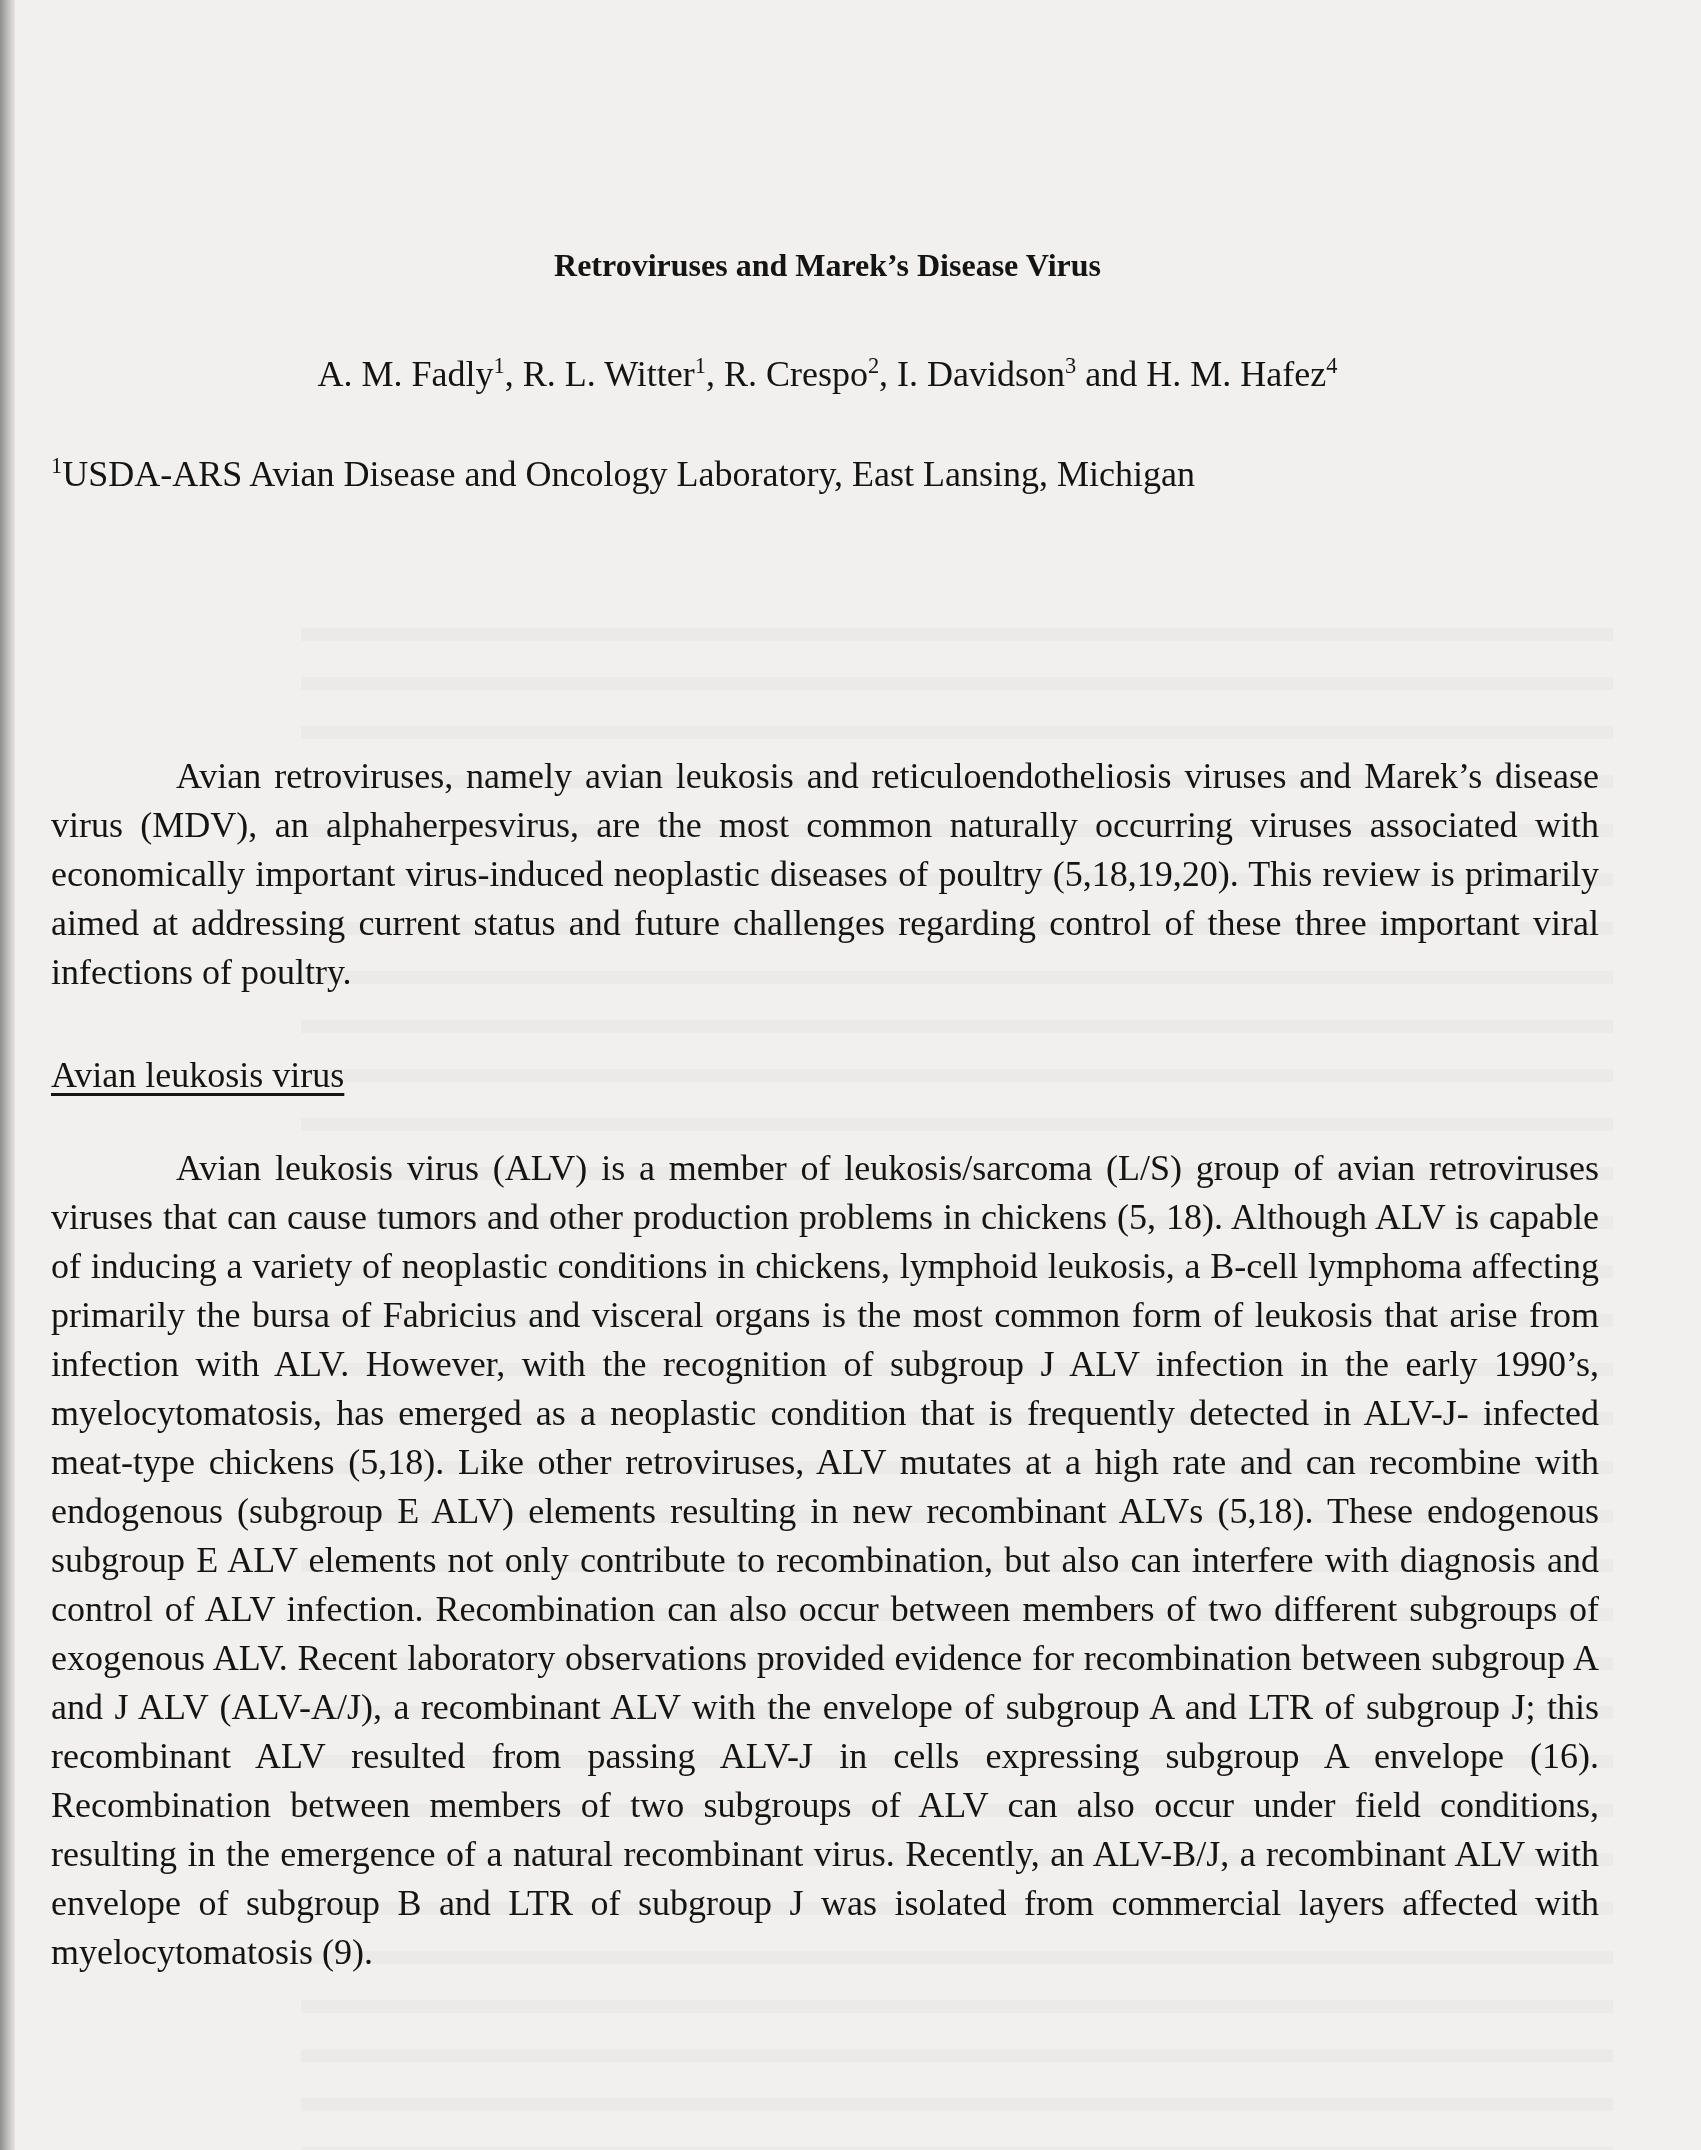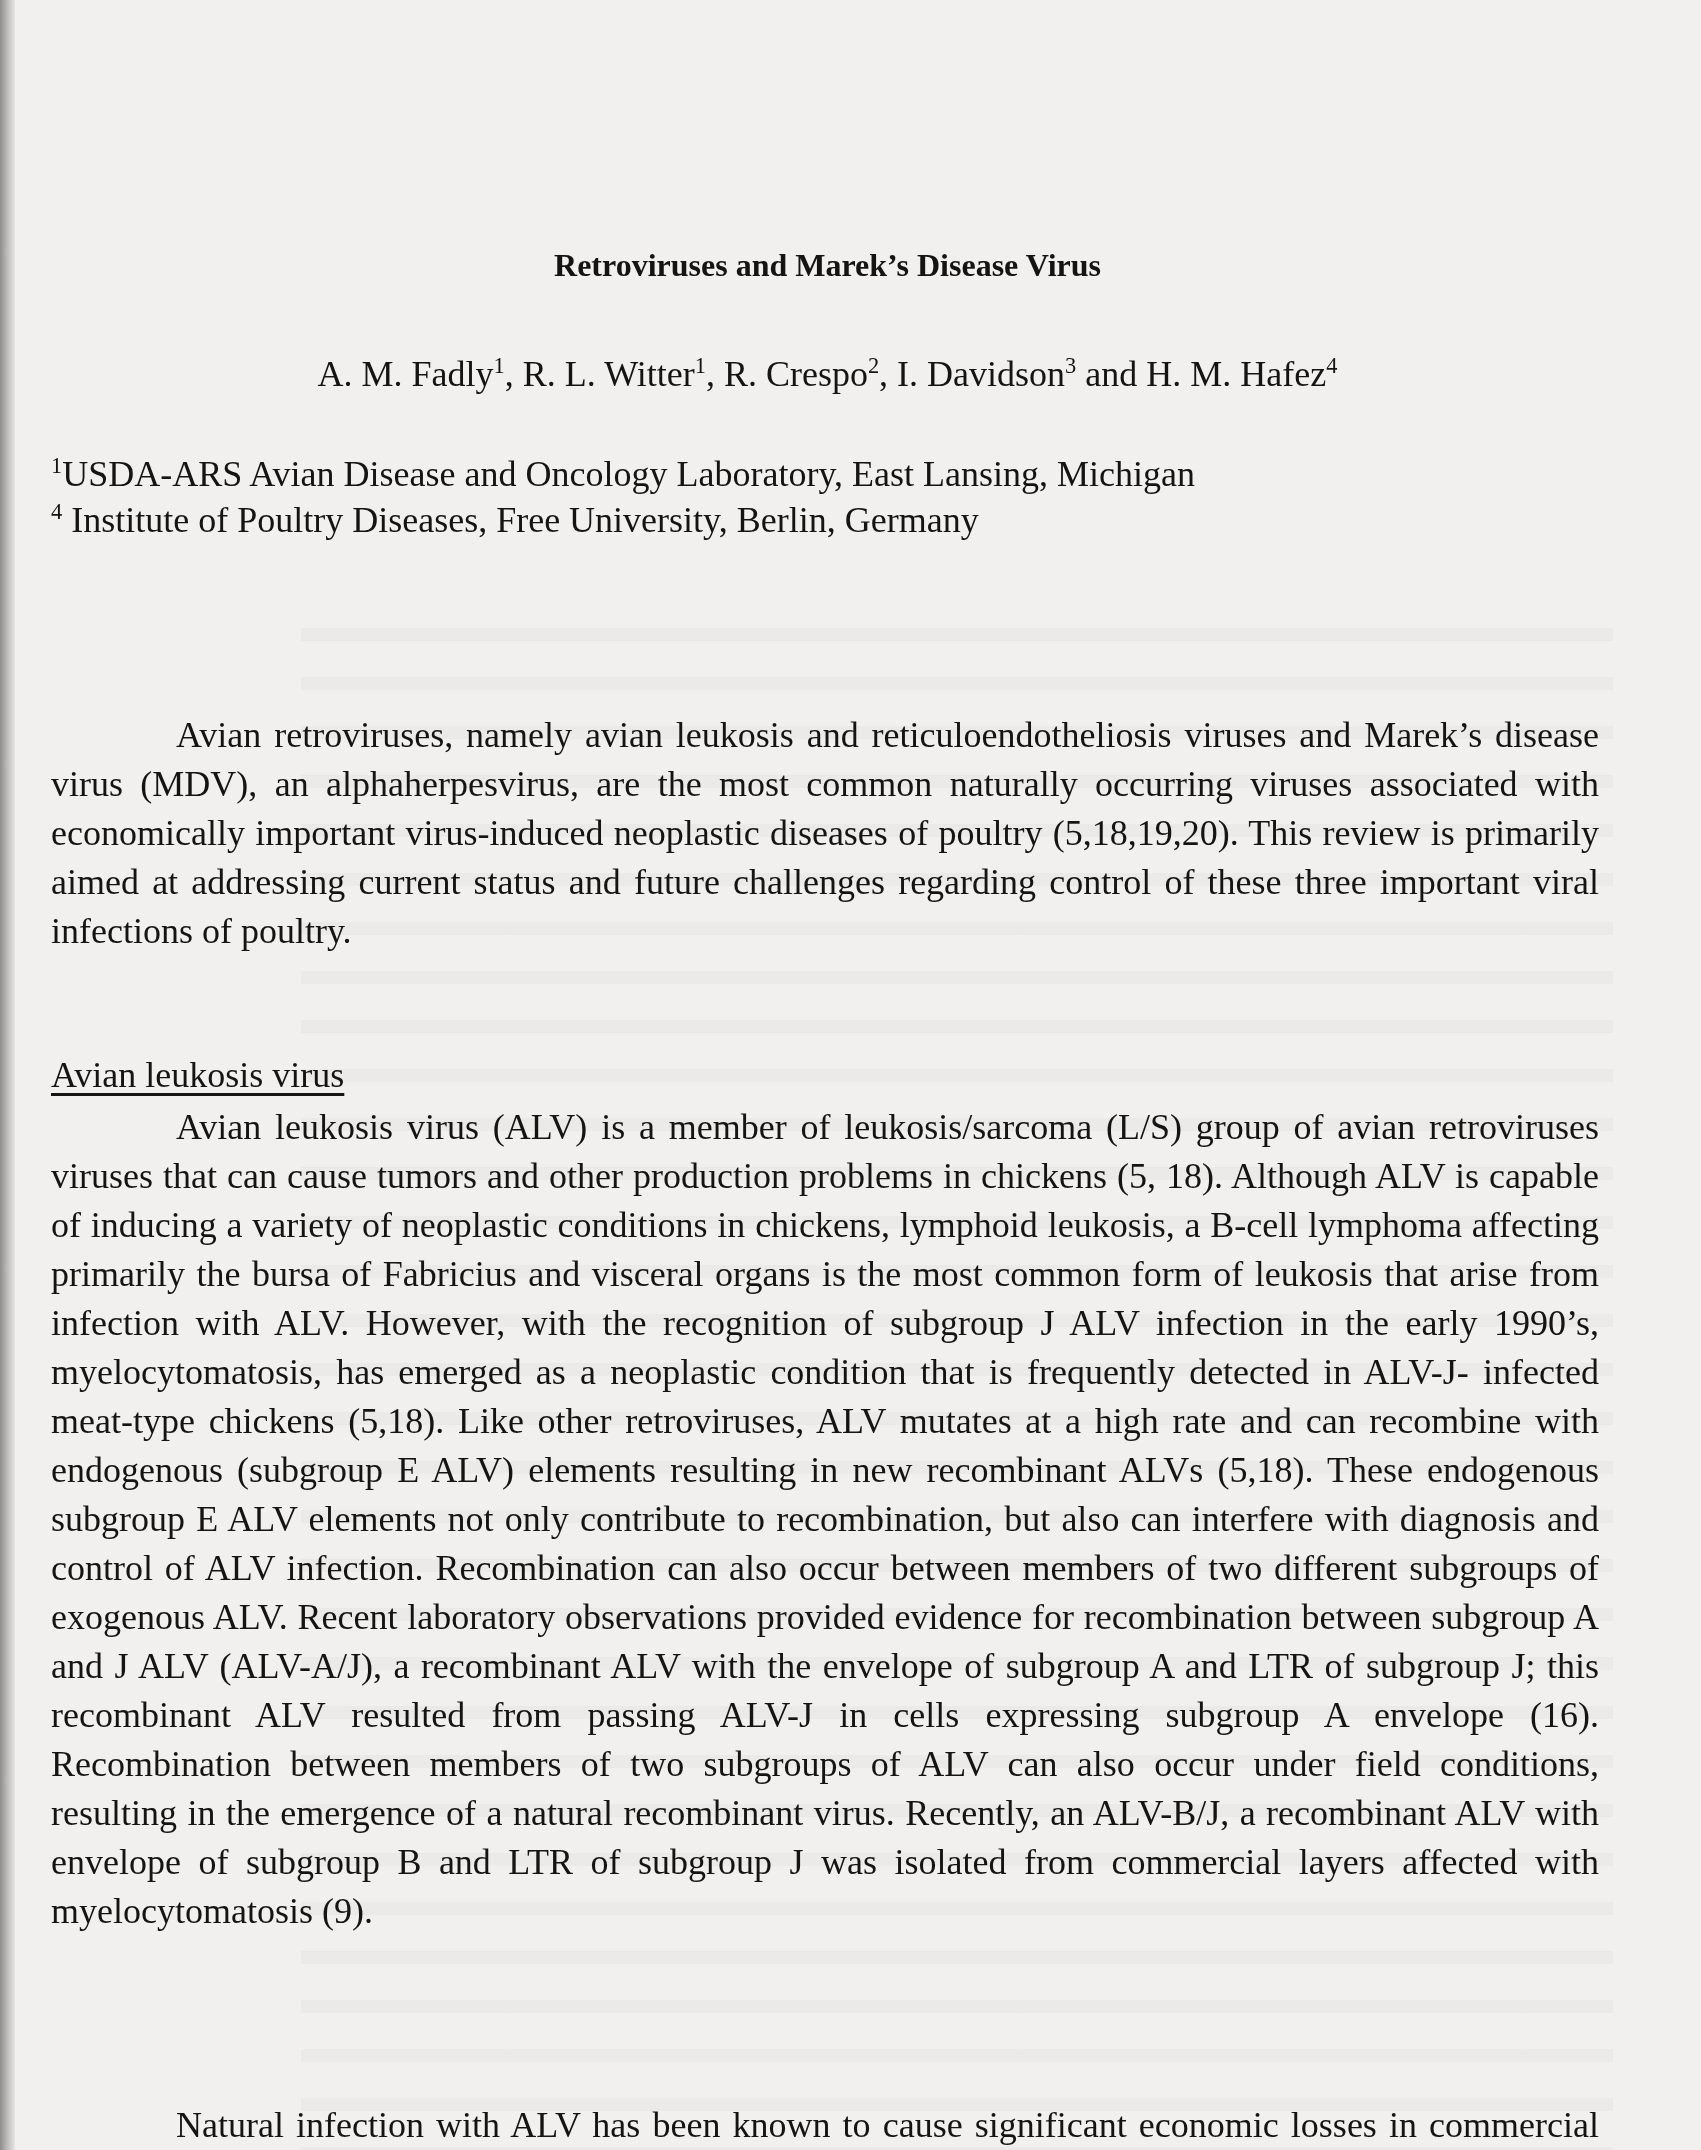--- a/index.html
+++ b/index.html
@@ -32,21 +32,21 @@
     text-align: center; font-size: 36px; margin: 0; white-space: nowrap;
   }
   .authors sup, .affil sup { font-size: 22.4px; vertical-align: 13px; line-height: 0; }
   .affils { position: absolute; top: 451px; left: 0; width: 1592px; margin: 0; padding: 0; list-style: none; }
   .affil { font-size: 36px; line-height: 46px; white-space: nowrap; }
   .body-text {
     position: absolute; left: 0; width: 1548px;
     font-size: 36px; line-height: 49px; text-align: justify;
     margin: 0;
   }
-  .indent { text-indent: 125px; }
+  .indent { text-indent: 125px; margin-top: 41px; }
   .intro { top: 711px; }
   .section-heading {
     position: absolute; top: 1054px; left: 0; margin: 0;
     font-size: 36px; font-weight: normal; text-decoration: underline;
     text-underline-offset: 6px; text-decoration-thickness: 2.6px;
   }
   .p1 { top: 1103px; }
   .p2 { top: 2101px; }
 </style>
 </head>
@@ -56,21 +56,20 @@
 <div class="bleed"></div>
 
 <div class="page">
 
   <h1 class="title">Retroviruses and Marek’s Disease Virus</h1>
 
   <p class="authors"><span>A.  M. Fadly</span><sup>1</sup><span>, </span><span>R. L. Witter</span><sup>1</sup><span>, </span><span>R. Crespo</span><sup>2</sup><span>, </span><span>I. Davidson</span><sup>3</sup><span> and </span><span>H. M. Hafez</span><sup>4</sup></p>
 
   <ul class="affils">
     <li class="affil"><sup>1</sup><span>USDA-ARS Avian Disease and Oncology Laboratory, East Lansing, Michigan</span></li>
-    <li class="affil"><sup>4</sup><span> Institute of Poultry Diseases, Free University, Berlin, Germany</span></li>
   </ul>
 
   <p class="body-text indent intro">Avian retroviruses, namely avian leukosis and reticuloendotheliosis viruses and Marek’s disease virus (MDV), an alphaherpesvirus, are the most common naturally occurring viruses associated with economically important virus-induced neoplastic diseases of poultry (5,18,19,20). This review is primarily aimed at addressing current status and future challenges regarding control of these three important viral infections of poultry.</p>
 
   <h2 class="section-heading">Avian leukosis virus</h2>
 
   <p class="body-text indent p1">Avian leukosis virus (ALV) is a member of leukosis/sarcoma (L/S) group of avian retroviruses viruses that can cause tumors and other production problems in chickens (5, 18). Although ALV is capable of inducing a variety of neoplastic conditions in chickens, lymphoid leukosis, a B-cell lymphoma affecting primarily the bursa of Fabricius and visceral organs is the most common form of leukosis that arise from infection with ALV. However, with the recognition of subgroup J ALV infection in the early 1990’s, myelocytomatosis, has emerged as a neoplastic condition that is frequently detected in ALV-J- infected meat-type chickens (5,18). Like other retroviruses, ALV mutates at a high rate and can recombine with endogenous (subgroup E ALV) elements resulting in new recombinant ALVs (5,18).  These endogenous subgroup E ALV elements not only contribute to recombination, but also can interfere with diagnosis and control of ALV infection.  Recombination can also occur between members of two different subgroups of exogenous ALV. Recent laboratory observations provided evidence for recombination between subgroup A  and J ALV (ALV-A/J), a recombinant ALV with the envelope of subgroup A and LTR of subgroup J; this recombinant ALV  resulted from passing ALV-J in cells expressing subgroup A envelope (16).  Recombination between members of two subgroups of ALV can also occur under field conditions, resulting in the emergence of a natural recombinant virus. Recently, an ALV-B/J, a recombinant ALV with envelope of subgroup B and LTR of subgroup J was isolated from commercial layers affected with myelocytomatosis (9).</p>
 
   <p class="body-text indent p2">Natural infection with ALV has been known to cause significant economic losses in commercial layers and breeder flocks due to mortality and lower productivity. As a potential contaminant of live-virus vaccines of poultry, ALV can also cause significant losses if contaminated vaccines were used in susceptible flocks.  Most recently, a subgroup A ALV was isolated from commercial Marek’s disease vaccines; however source of such contamination has not been determined yet (6,7). To date, no vaccines are available for control of ALV infection. Thus, eradication of virus infection at the primary breeder level is and has been the principal method for controlling ALV infection in chickens. The new advancements in knowledge regarding molecular characteristics of</p>
 

